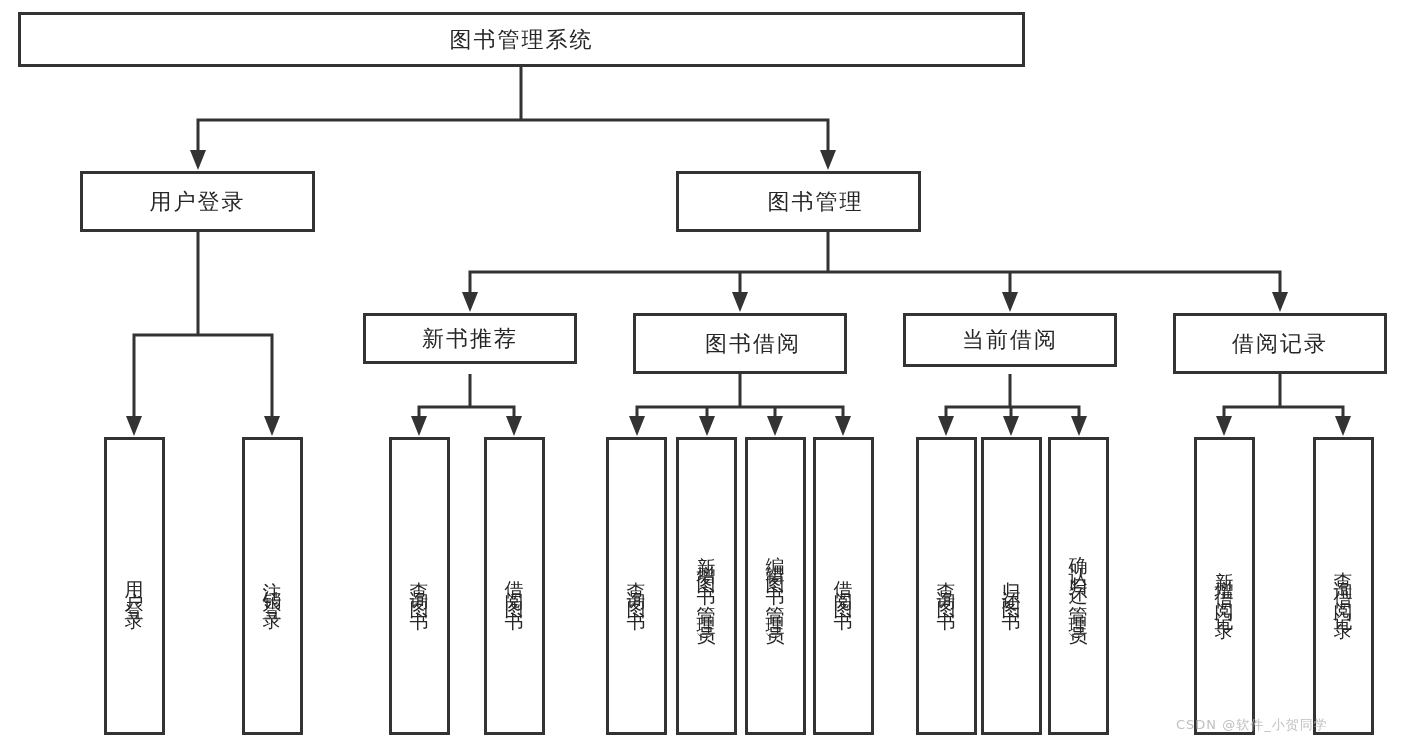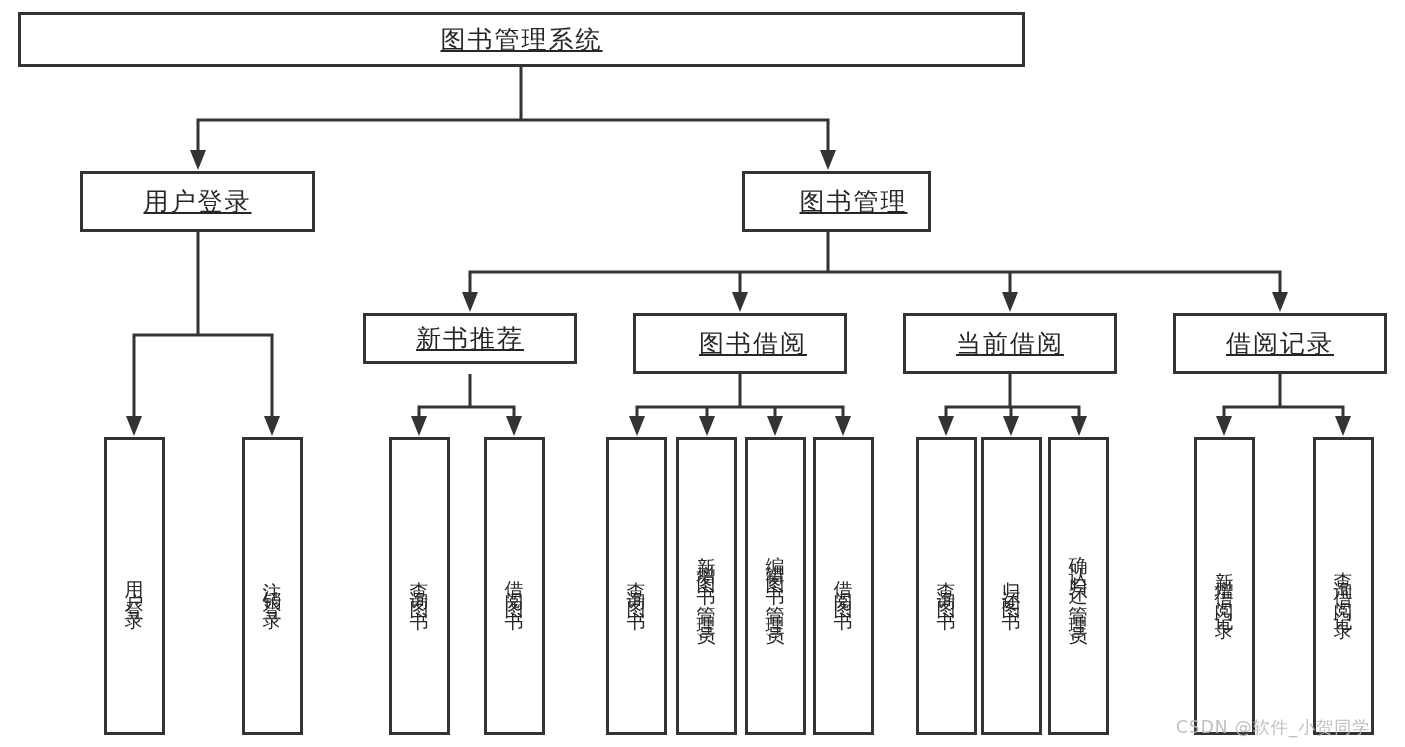--- a/index.html
+++ b/index.html
@@ -27,37 +27,36 @@
     position: absolute;
     box-sizing: border-box;
     border: 3px solid #333333;
     background: #ffffff;
     display: flex;
     align-items: center;
     justify-content: center;
     color: #262626;
   }
   .h-node {
-    font-size: 25px;
+    font-size: 22px;
     letter-spacing: 2px;
     white-space: nowrap;
-    text-decoration: underline;
   }
   .v-node {
     writing-mode: vertical-rl;
     text-orientation: mixed;
     font-size: 19px;
     letter-spacing: 10px;
     line-height: 1;
   }
   .watermark {
     position: absolute;
     left: 1176px;
     top: 716px;
-    font-size: 17px;
+    font-size: 13px;
     letter-spacing: 1px;
     color: #b9babc;
     opacity: 0.92;
     white-space: nowrap;
     z-index: 5;
   }
 </style>
 </head>
 <body>
 
@@ -116,25 +115,25 @@
       <polygon points="1003,416 1019,416 1011,436"></polygon>
       <polygon points="1071,416 1087,416 1079,436"></polygon>
       <polygon points="1216,416 1232,416 1224,436"></polygon>
       <polygon points="1335,416 1351,416 1343,436"></polygon>
     </g>
   </svg>
 
   <div class="node h-node" style="left:18px; top:12px; width:1007px; height:55px;">图书管理系统</div>
 
   <div class="node h-node" style="left:80px; top:171px; width:235px; height:61px;">用户登录</div>
-  <div class="node h-node" style="left:742px; top:171px; width:189px; height:61px;padding-left:34px;">图书管理</div>
+  <div class="node h-node" style="left:676px; top:171px; width:245px; height:61px;padding-left:34px;">图书管理</div>
 
   <div class="node h-node" style="left:363px; top:313px; width:214px; height:51px;">新书推荐</div>
   <div class="node h-node" style="left:633px; top:313px; width:214px; height:61px;padding-left:26px;">图书借阅</div>
-  <div class="node h-node" style="left:903px; top:313px; width:214px; height:61px;">当前借阅</div>
+  <div class="node h-node" style="left:903px; top:313px; width:214px; height:54px;">当前借阅</div>
   <div class="node h-node" style="left:1173px; top:313px; width:214px; height:61px;text-align:center;">借阅记录</div>
 
   <div class="node v-node" style="left:104px; top:437px; width:61px; height:298px;">用户登录</div>
   <div class="node v-node" style="left:242px; top:437px; width:61px; height:298px;">注销登录</div>
 
   <div class="node v-node" style="left:389px; top:437px; width:61px; height:298px;">查询图书</div>
   <div class="node v-node" style="left:484px; top:437px; width:61px; height:298px;">借阅图书</div>
 
   <div class="node v-node" style="left:606px; top:437px; width:61px; height:298px;">查询图书</div>
   <div class="node v-node" style="left:676px; top:437px; width:61px; height:298px;">新增图书（管理员）</div>

